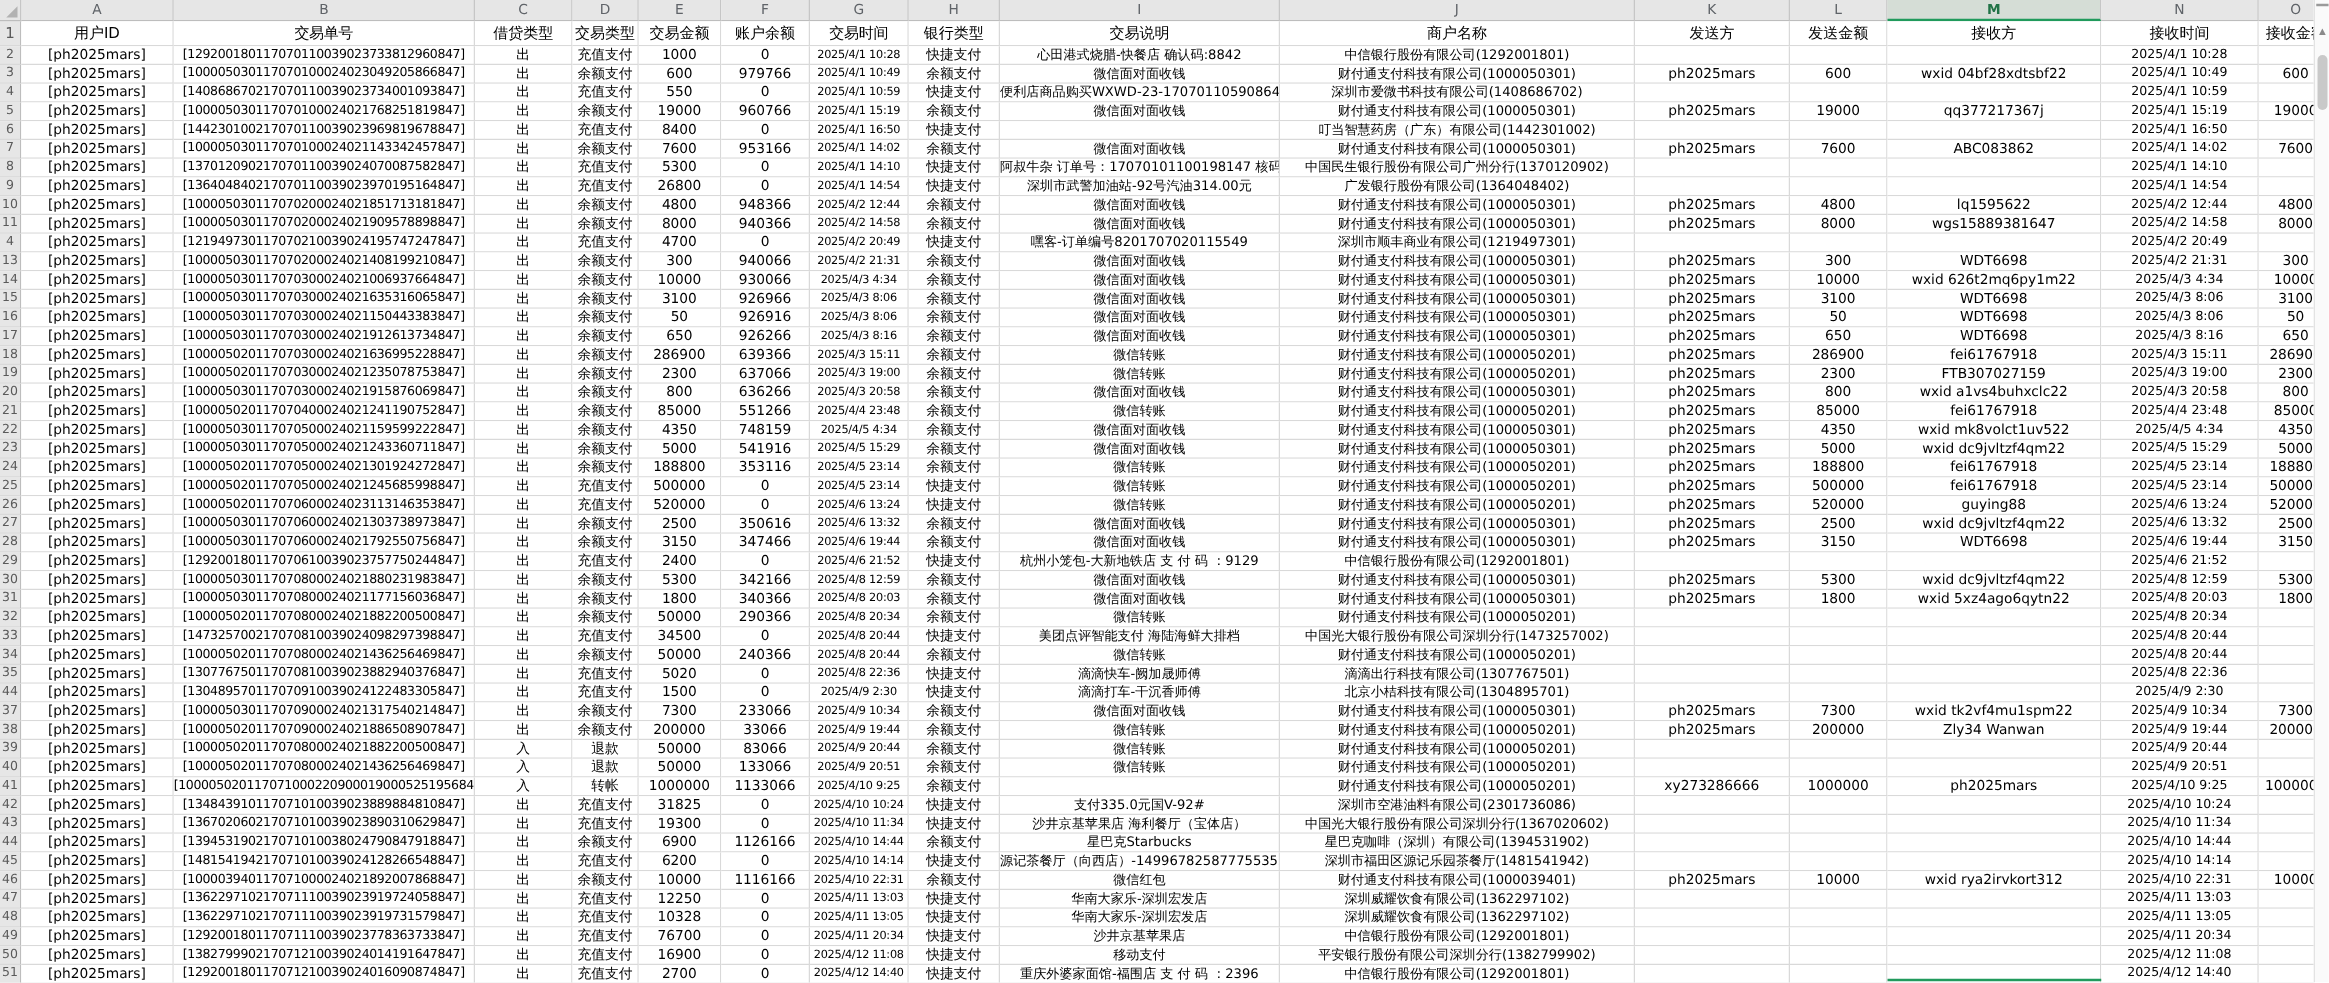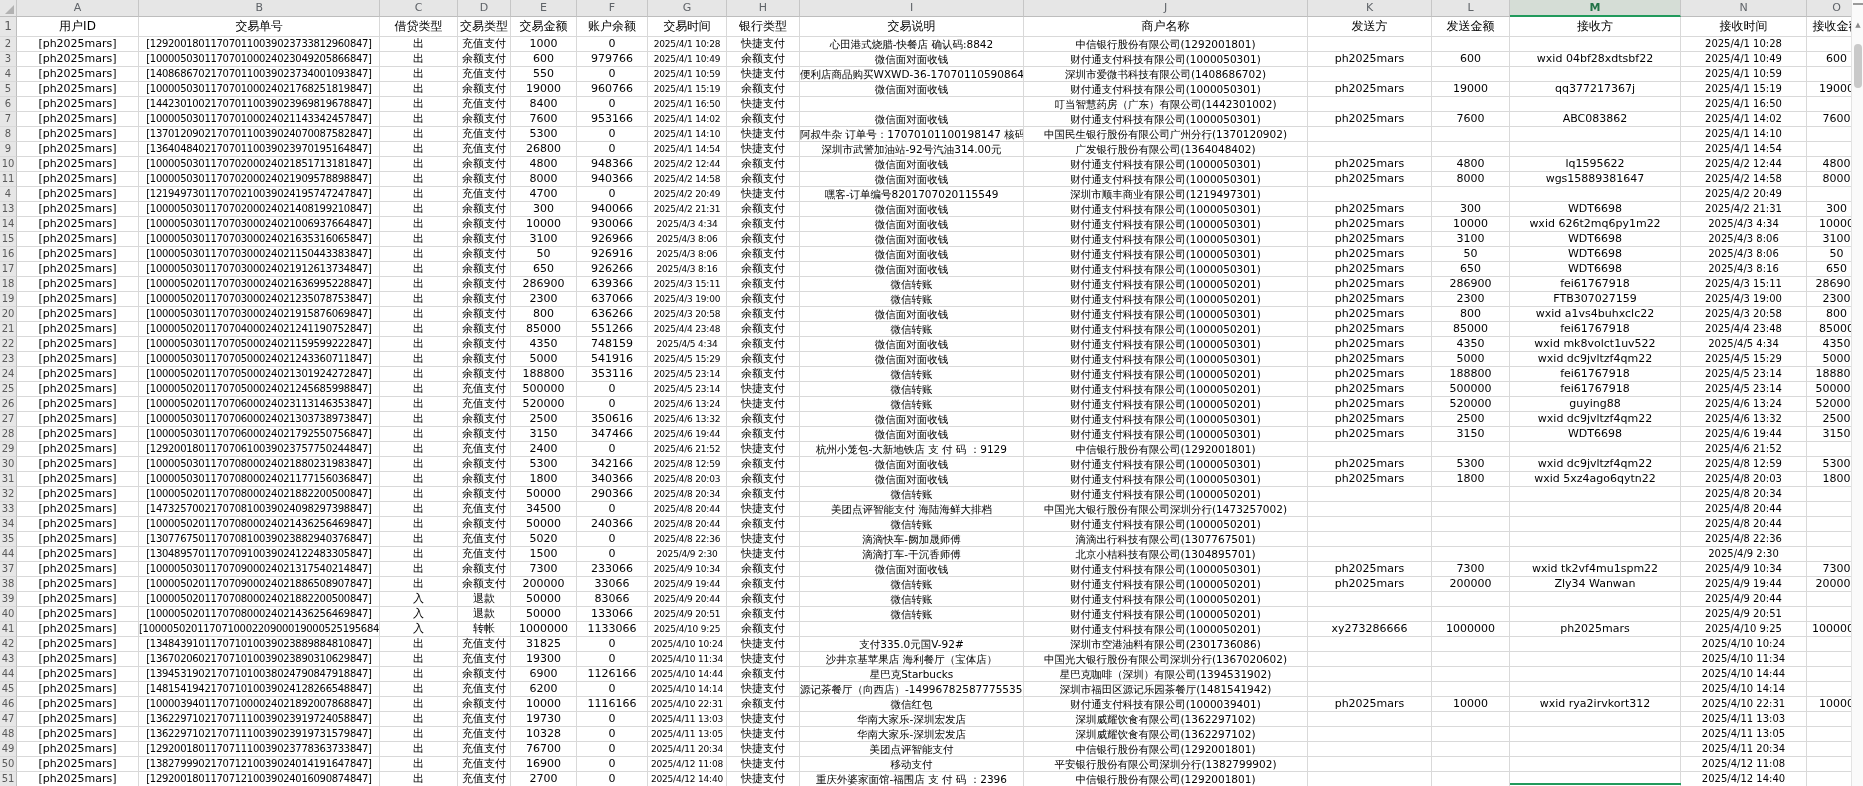--- a/index.html
+++ b/index.html
@@ -124,21 +124,21 @@
         <div class="row">
           <div class="cell wn rnum">4</div>
           <div class="cell w0">[ph2025mars]</div>
           <div class="cell w1">[140868670217070110039023734001093847]</div>
           <div class="cell w2">出</div>
           <div class="cell w3">充值支付</div>
           <div class="cell w4">550</div>
           <div class="cell w5">0</div>
           <div class="cell w6">2025/4/1 10:59</div>
           <div class="cell w7">快捷支付</div>
-          <div class="cell w8">便利店商品购买WXWD-36-17070110590864</div>
+          <div class="cell w8">便利店商品购买WXWD-23-17070110590864</div>
           <div class="cell w9">深圳市爱微书科技有限公司(1408686702)</div>
           <div class="cell w10"></div>
           <div class="cell w11"></div>
           <div class="cell w12"></div>
           <div class="cell w13">2025/4/1 10:59</div>
           <div class="cell w14"></div>
         </div>
         <div class="row">
           <div class="cell wn rnum">5</div>
           <div class="cell w0">[ph2025mars]</div>
@@ -894,21 +894,21 @@
           <div class="cell w12">wxid rya2irvkort312</div>
           <div class="cell w13">2025/4/10 22:31</div>
           <div class="cell w14">10000</div>
         </div>
         <div class="row">
           <div class="cell wn rnum">47</div>
           <div class="cell w0">[ph2025mars]</div>
           <div class="cell w1">[136229710217071110039023919724058847]</div>
           <div class="cell w2">出</div>
           <div class="cell w3">充值支付</div>
-          <div class="cell w4">19730</div>
+          <div class="cell w4">12250</div>
           <div class="cell w5">0</div>
           <div class="cell w6">2025/4/11 13:03</div>
           <div class="cell w7">快捷支付</div>
           <div class="cell w8">华南大家乐-深圳宏发店</div>
           <div class="cell w9">深圳威耀饮食有限公司(1362297102)</div>
           <div class="cell w10"></div>
           <div class="cell w11"></div>
           <div class="cell w12"></div>
           <div class="cell w13">2025/4/11 13:03</div>
           <div class="cell w14"></div>
@@ -934,21 +934,21 @@
         <div class="row">
           <div class="cell wn rnum">49</div>
           <div class="cell w0">[ph2025mars]</div>
           <div class="cell w1">[129200180117071110039023778363733847]</div>
           <div class="cell w2">出</div>
           <div class="cell w3">充值支付</div>
           <div class="cell w4">76700</div>
           <div class="cell w5">0</div>
           <div class="cell w6">2025/4/11 20:34</div>
           <div class="cell w7">快捷支付</div>
-          <div class="cell w8">美团点评智能支付</div>
+          <div class="cell w8">沙井京基苹果店</div>
           <div class="cell w9">中信银行股份有限公司(1292001801)</div>
           <div class="cell w10"></div>
           <div class="cell w11"></div>
           <div class="cell w12"></div>
           <div class="cell w13">2025/4/11 20:34</div>
           <div class="cell w14"></div>
         </div>
         <div class="row">
           <div class="cell wn rnum">50</div>
           <div class="cell w0">[ph2025mars]</div>

